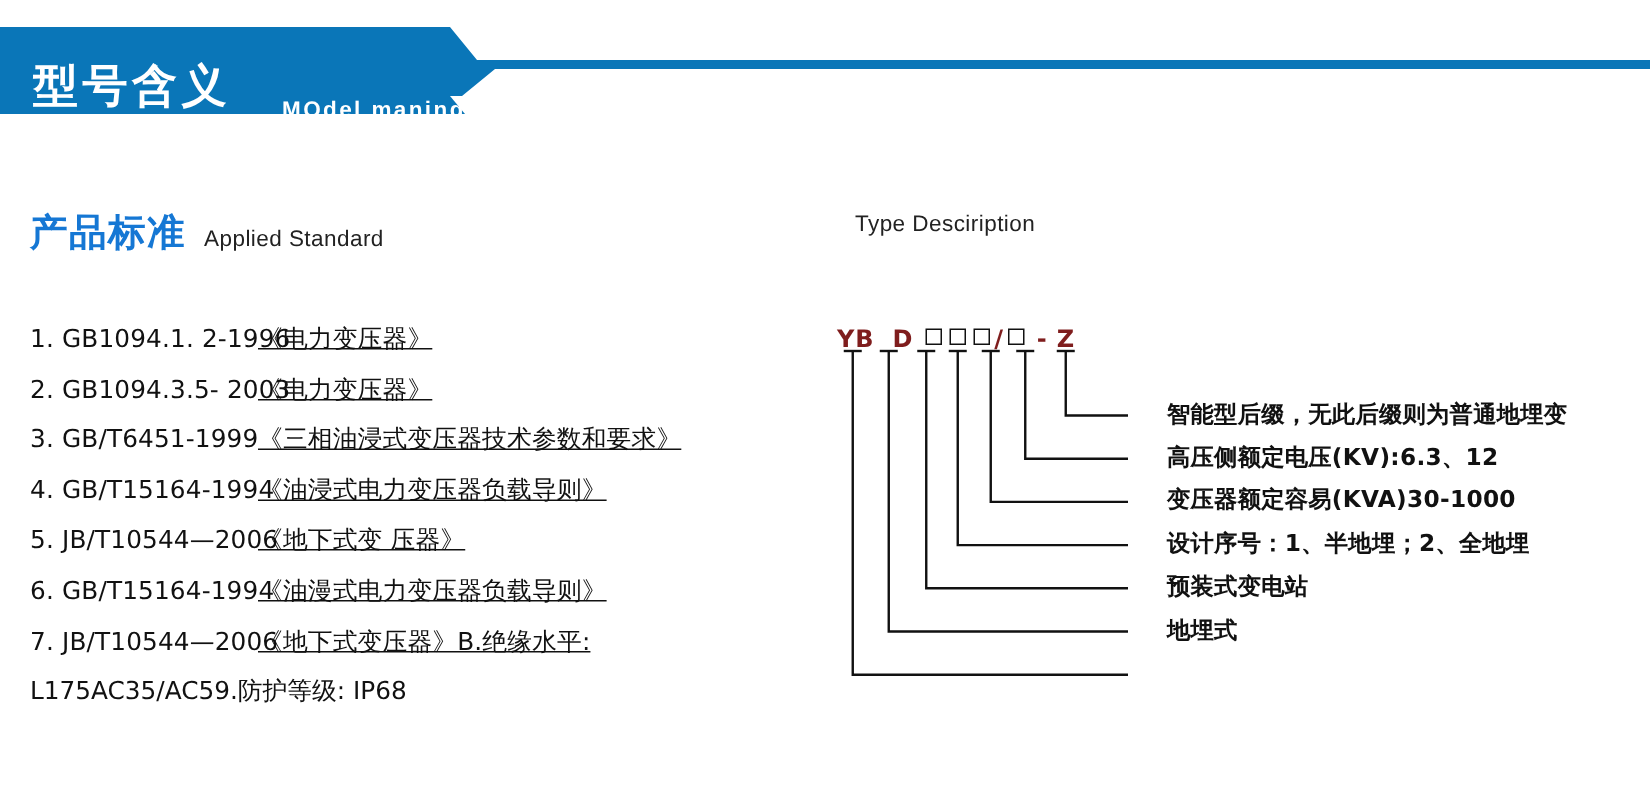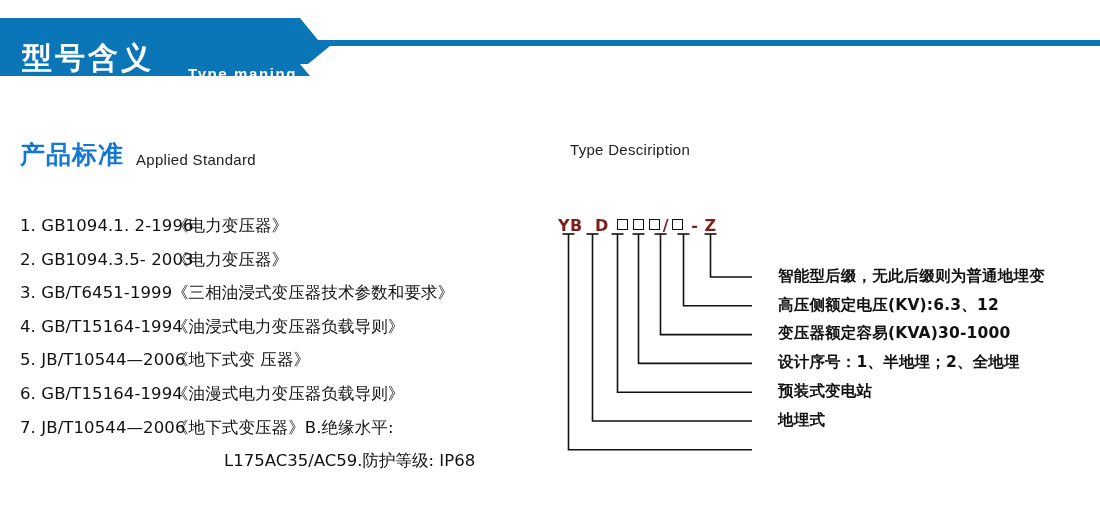--- a/index.html
+++ b/index.html
@@ -43,22 +43,22 @@
   
   .std-list { position: absolute; left: 20px; top: 215px; width: 540px; }
   .std-row {
     display: flex; align-items: baseline;
     font-size: 16.5px; color: #111111;
     margin-bottom: 12.5px; line-height: 1.28;
     font-family: "DejaVu Sans", "Liberation Sans", sans-serif;
     white-space: nowrap;
   }
   .std-num  { width: 152px; flex: 0 0 152px; letter-spacing: 0.1px; }
-  .std-name { letter-spacing: 0.1px; }
-  .std-cont { display: flex; margin-left: 204px; font-size: 16.5px; color: #111111;
+  .std-name { letter-spacing: 0.1px; text-decoration: underline; }
+  .std-cont { display: flex; font-size: 16.5px; color: #111111;
     font-family: "DejaVu Sans", "Liberation Sans", sans-serif; white-space: nowrap; }
 
   
   .type-code {
     position: absolute; left: 558px; top: 218px;
     font-size: 16px; font-weight: 700; color: #7f1d1d;
     letter-spacing: 0.5px; line-height: 1; white-space: nowrap;
     font-family: "DejaVu Sans", "Liberation Sans", sans-serif;
   }
   .type-code .box {
@@ -81,21 +81,21 @@
 
 <div class="page">
 
   <div class="banner">
     <svg width="1100" height="62" viewBox="0 0 1100 62">
       <path d="M0,0 L300,0 L318,22 L1100,22 L1100,28 L330,28 L308,46 L0,46 Z" fill="#0a76b8"></path>
       <rect x="0" y="46" width="300" height="12" fill="#0a76b8"></rect>
       <path d="M300,46 L310,58 L0,58 L0,46 Z" fill="#0a76b8"></path>
     </svg>
     <div class="banner-title">型号含义</div>
-    <div class="banner-sub">Type maning</div>
+    <div class="banner-sub">MOdel maning</div>
   </div>
 
   <div class="sec-head" id="head-left">
     <span class="cn">产品标准</span>
     <span class="en">Applied Standard</span>
   </div>
 
   <div class="sec-head" id="head-right">
     <span class="en">Type Desciription</span>
   </div>

